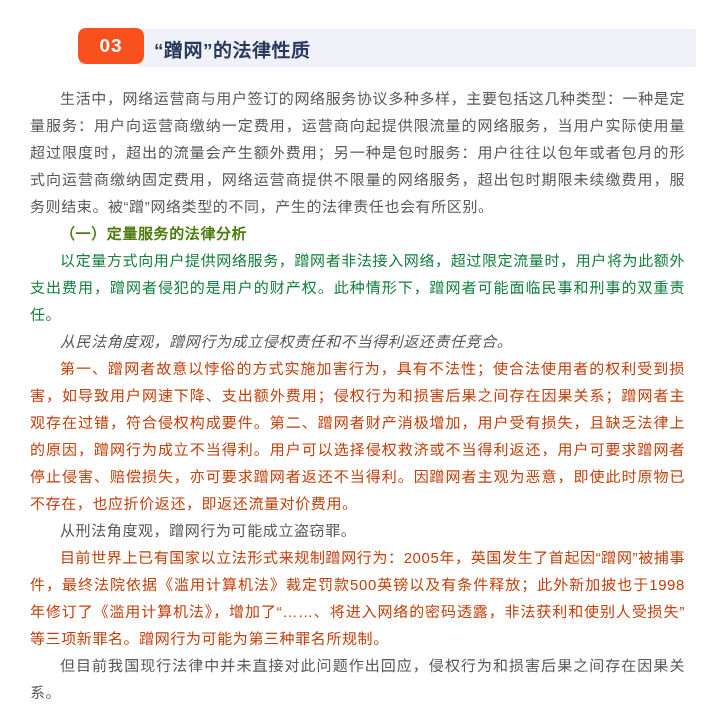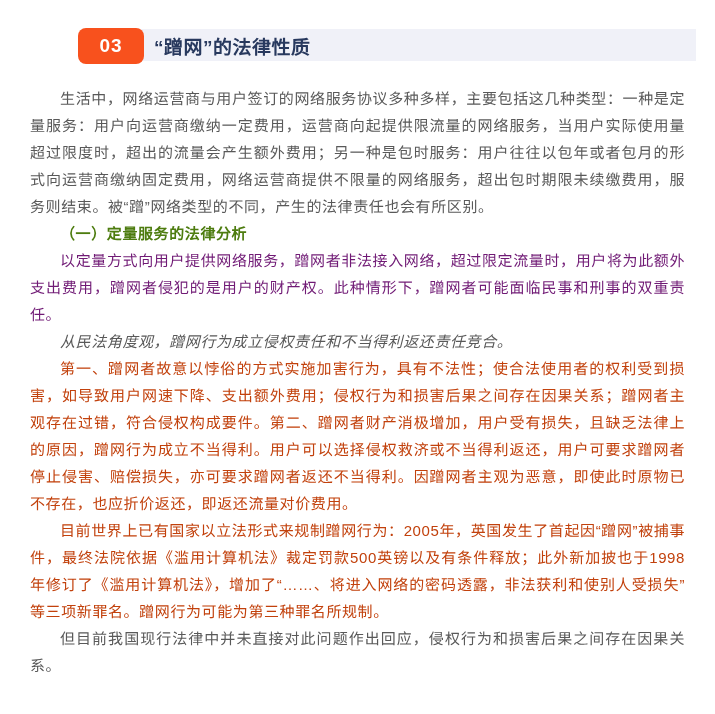--- a/index.html
+++ b/index.html
@@ -31,21 +31,21 @@
     display: flex;
     align-items: center;
     justify-content: center;
     flex: 0 0 auto;
     position: relative;
     z-index: 2;
     letter-spacing: 1px;
   }
   .section-titlebar {
     flex: 1 1 auto;
-    height: 32px;
+    height: 38px;
     margin-top: 1px;
     margin-left: -6px;
     background: #f0f1f8;
     display: flex;
     align-items: center;
     padding-left: 16px;
     z-index: 1;
   }
   .section-title {
     font-size: 19px;
@@ -79,20 +79,21 @@
   <div class="section-header">
     <div class="section-badge" style="background: rgb(248, 81, 29);">03</div>
     <div class="section-titlebar" style="background: rgb(240, 241, 248);">
       <span class="section-title" style="color: rgb(40, 57, 94);">“蹭网”的法律性质</span>
     </div>
   </div>
 
   <div class="article">
       <p style="color: rgb(89, 89, 89);">生活中，网络运营商与用户签订的网络服务协议多种多样，主要包括这几种类型：一种是定量服务：用户向运营商缴纳一定费用，运营商向起提供限流量的网络服务，当用户实际使用量超过限度时，超出的流量会产生额外费用；另一种是包时服务：用户往往以包年或者包月的形式向运营商缴纳固定费用，网络运营商提供不限量的网络服务，超出包时期限未续缴费用，服务则结束。被“蹭”网络类型的不同，产生的法律责任也会有所区别。</p>
       <p class="sub-heading">（一）定量服务的法律分析</p>
-      <p style="color: #701a75;">以定量方式向用户提供网络服务，蹭网者非法接入网络，超过限定流量时，用户将为此额外支出费用，蹭网者侵犯的是用户的财产权。此种情形下，蹭网者可能面临民事和刑事的双重责任。</p>
+      <p style="color: #15803d;">以定量方式向用户提供网络服务，蹭网者非法接入网络，超过限定流量时，用户将为此额外支出费用，蹭网者侵犯的是用户的财产权。此种情形下，蹭网者可能面临民事和刑事的双重责任。</p>
       <p style="color: rgb(89, 89, 89); font-style: italic;">从民法角度观，蹭网行为成立侵权责任和不当得利返还责任竞合。</p>
       <p style="color: #c2410c;">第一、蹭网者故意以悖俗的方式实施加害行为，具有不法性；使合法使用者的权利受到损害，如导致用户网速下降、支出额外费用；侵权行为和损害后果之间存在因果关系；蹭网者主观存在过错，符合侵权构成要件。第二、蹭网者财产消极增加，用户受有损失，且缺乏法律上的原因，蹭网行为成立不当得利。用户可以选择侵权救济或不当得利返还，用户可要求蹭网者停止侵害、赔偿损失，亦可要求蹭网者返还不当得利。因蹭网者主观为恶意，即使此时原物已不存在，也应折价返还，即返还流量对价费用。</p>
+      <p style="color: rgb(89, 89, 89);">从刑法角度观，蹭网行为可能成立盗窃罪。</p>
       <p style="color: #c2410c;">目前世界上已有国家以立法形式来规制蹭网行为：2005年，英国发生了首起因“蹭网”被捕事件，最终法院依据《滥用计算机法》裁定罚款500英镑以及有条件释放；此外新加披也于1998年修订了《滥用计算机法》，增加了“……、将进入网络的密码透露，非法获利和使别人受损失”等三项新罪名。蹭网行为可能为第三种罪名所规制。</p>
       <p style="color: rgb(89, 89, 89);">但目前我国现行法律中并未直接对此问题作出回应，侵权行为和损害后果之间存在因果关系。</p>
     </div>
 
 </div>
 
 </body></html>

